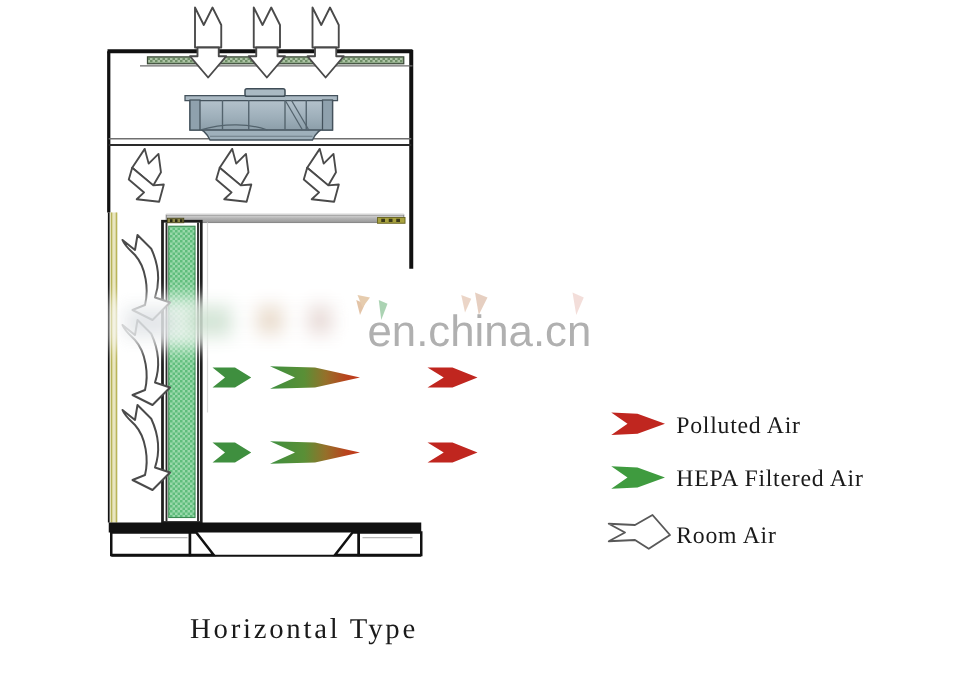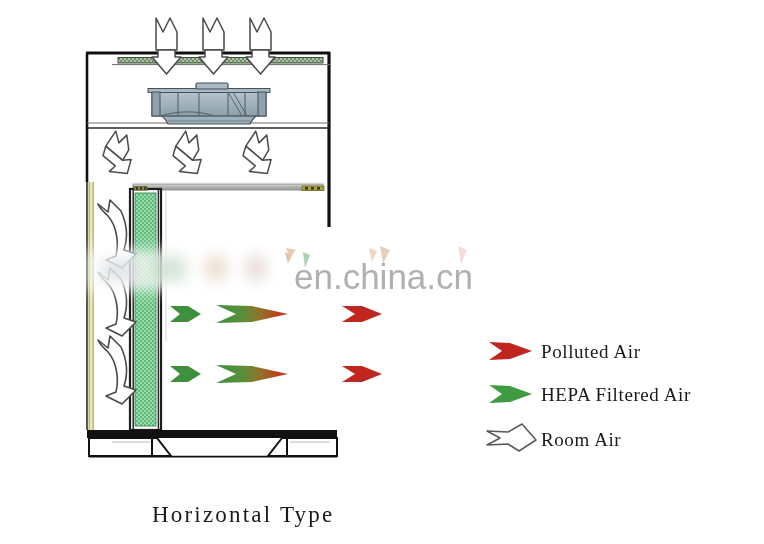--- a/index.html
+++ b/index.html
@@ -9,21 +9,21 @@
   }
   body {
     width: 764px;
     height: 544px;
     position: relative;
     overflow: hidden;
     font-family: "Liberation Serif", "DejaVu Serif", serif;
   }
   #stage {
     position: absolute;
-    left: 0; top: 12px;
+    left: 0; top: 0;
     width: 764px;
     height: 404px;
   }
   #diagram-svg {
     position: absolute;
     left: 0; top: 0;
     width: 764px;
     height: 544px;
   }
   .legend-label {

